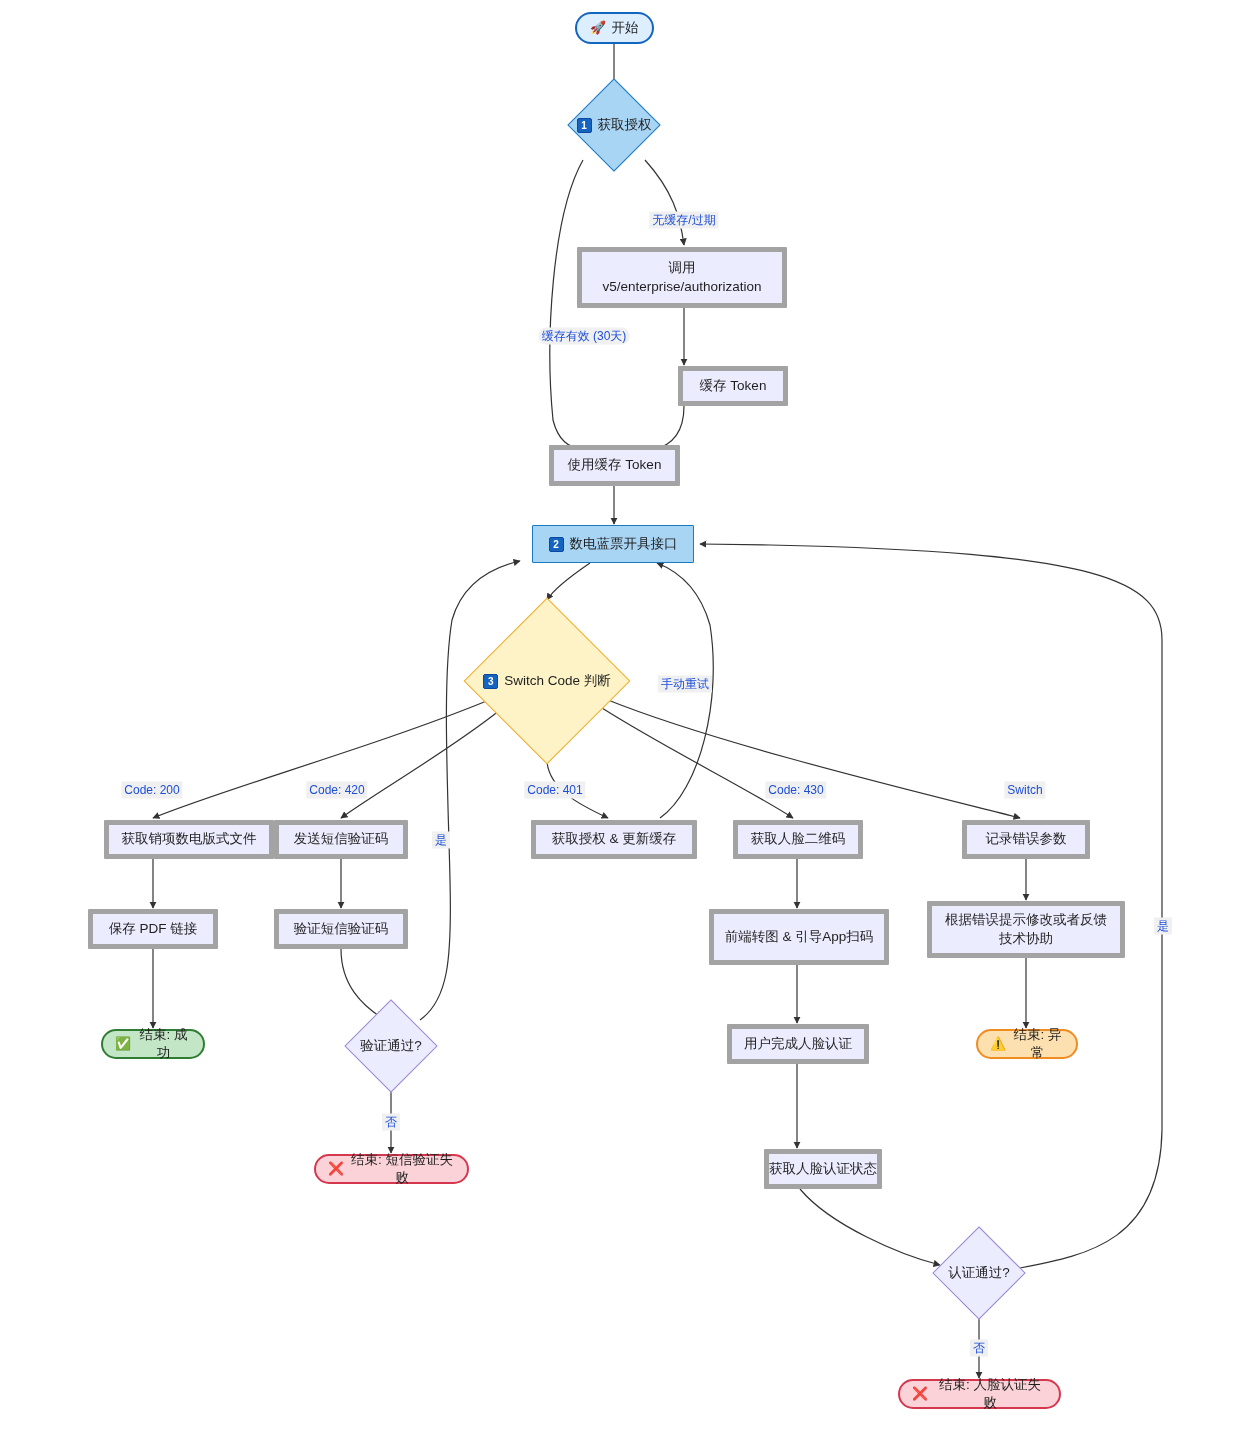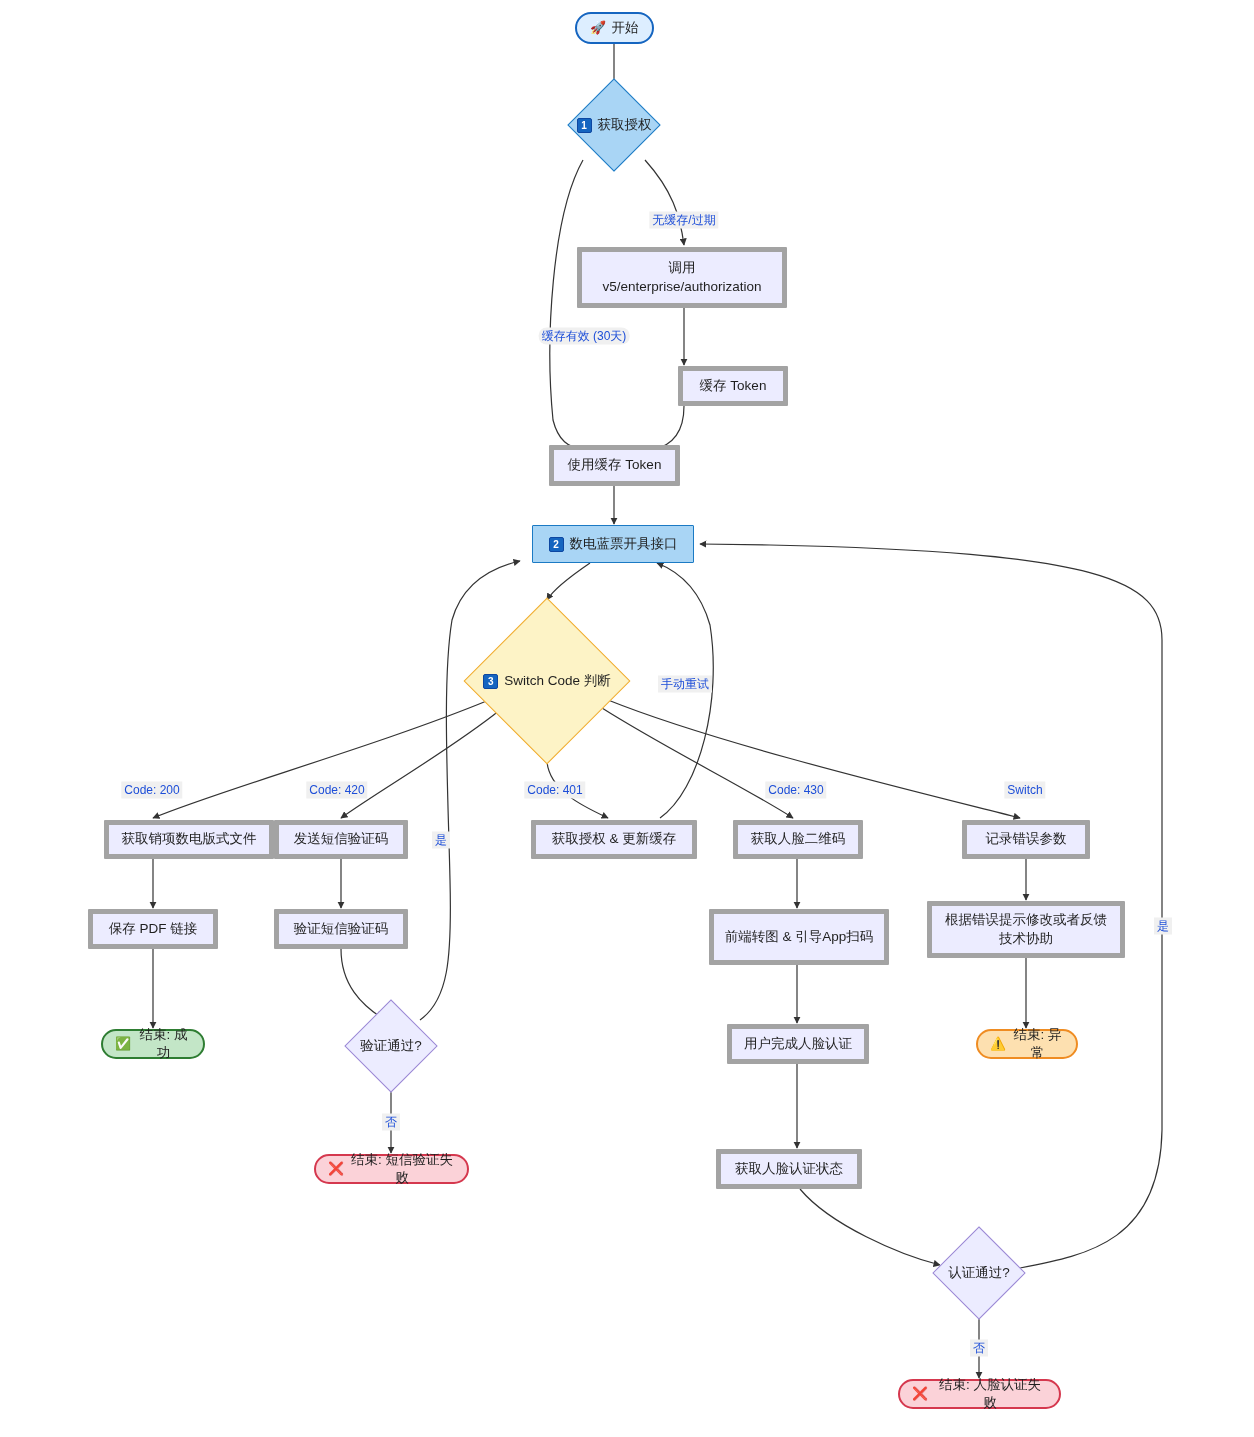--- a/index.html
+++ b/index.html
@@ -208,21 +208,21 @@
 
   <div class="node proc" style="left:733px;top:820px;width:130px;height:39px;">
     <span>获取人脸二维码</span>
   </div>
   <div class="node proc" style="left:709px;top:909px;width:180px;height:56px;text-align:right;">
     <span>前端转图 &amp; 引导App扫码</span>
   </div>
   <div class="node proc" style="left:727px;top:1024px;width:142px;height:40px;">
     <span>用户完成人脸认证</span>
   </div>
-  <div class="node proc" style="left:716px;top:1149px;width:146px;height:40px;">
+  <div class="node proc" style="left:764px;top:1149px;width:118px;height:40px;">
     <span>获取人脸认证状态</span>
   </div>
   <div class="node dec" style="left:929px;top:1230px;width:100px;height:86px;">
     <div class="dshape" style="left:17px;top:10px;width:66px;height:66px;"></div>
     <div class="dlabel">认证通过?</div>
   </div>
   <div class="node term err" style="left:898px;top:1379px;width:163px;height:30px;">
     <span class="gl">❌</span><span>结束: 人脸认证失败</span>
   </div>
 

